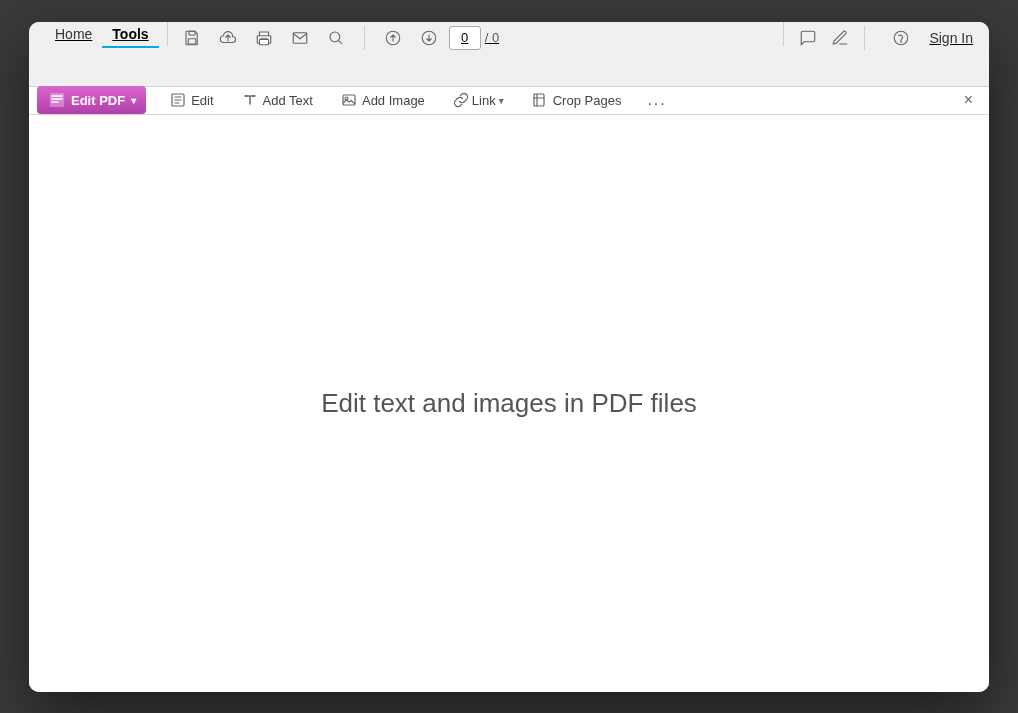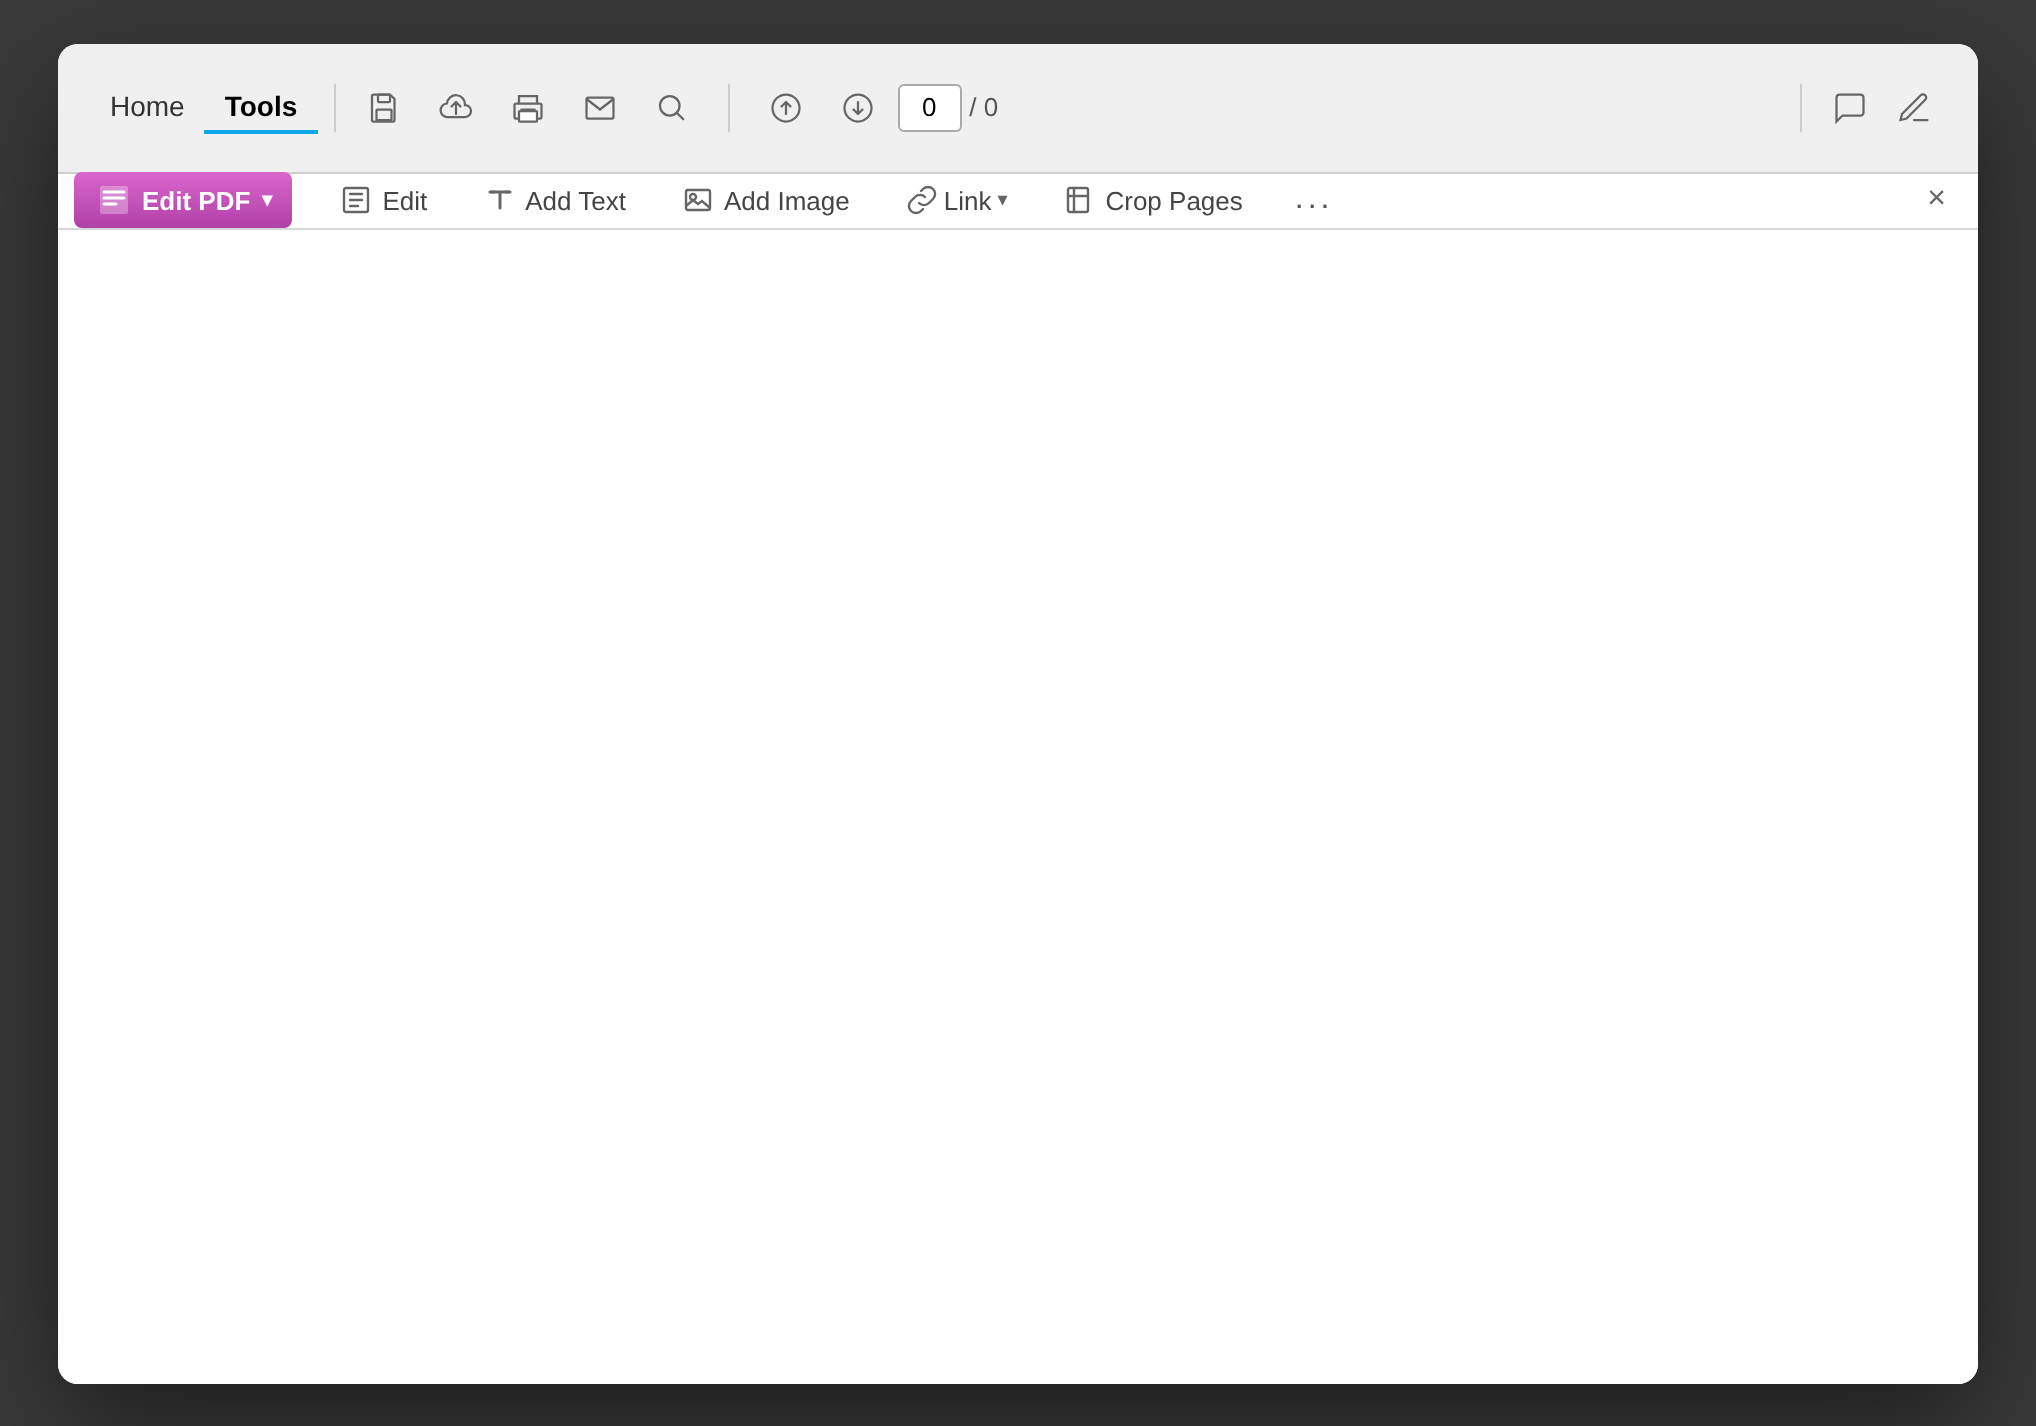--- a/index.html
+++ b/index.html
@@ -59,25 +59,26 @@
       font-size: 13px;
       color: #4a4a4a;
       font-weight: 400;
     }
 
     
     .navbar {
       background: #f0f0f0;
       height: 65px;
       display: flex;
-      align-items: center;
+      align-items: flex-start;
       padding: 0 16px;
       border-bottom: 1px solid #d0d0d0;
       gap: 0;
       flex-shrink: 0;
+      text-decoration: underline;
     }
 
     .nav-item {
       padding: 4px 10px;
       font-size: 14px;
       color: #333;
       cursor: pointer;
       border-bottom: 2px solid transparent;
     }
 
@@ -340,20 +341,32 @@
       </svg>
     </div>
 
     <div class="toolbar-icon-btn">
       <svg class="icon-svg" viewBox="0 0 24 24">
         <path d="M12 20h9" stroke="#666" stroke-width="1.5" stroke-linecap="round"></path>
         <path d="M16.5 3.5a2.121 2.121 0 013 3L7 19l-4 1 1-4L16.5 3.5z" stroke="#666" stroke-width="1.5" fill="none"></path>
       </svg>
     </div>
 
+    <div class="toolbar-right">
+      <div class="toolbar-divider"></div>
+
+      <div class="toolbar-icon-btn">
+        <svg class="icon-svg" viewBox="0 0 24 24">
+          <circle cx="12" cy="12" r="9" stroke="#666" stroke-width="1.5" fill="none"></circle>
+          <path d="M9 9a3 3 0 015.12 2.1c0 1.67-2.12 2.4-2.12 3.9" stroke="#666" stroke-width="1.5" stroke-linecap="round" fill="none"></path>
+          <circle cx="12" cy="17" r="0.5" fill="#666" stroke="#666"></circle>
+        </svg>
+      </div>
+      <span style="font-size:14px; color:#333; cursor:pointer; font-weight:500;">Sign In</span>
+    </div>
   </div>
 
   <div class="secondary-toolbar">
 
     <div class="edit-pdf-btn">
       <div class="edit-pdf-icon">
         <svg width="18" height="18" viewBox="0 0 18 18" fill="none">
           <rect x="2" y="2" width="14" height="14" rx="1" fill="white" fill-opacity="0.3"></rect>
           <path d="M4 5h10M4 8h10M4 11h6" stroke="white" stroke-width="1.5" stroke-linecap="round"></path>
         </svg>
@@ -403,15 +416,16 @@
       </svg>
       <span>Crop Pages</span>
     </div>
 
     <div class="sec-toolbar-more">...</div>
 
     <div class="sec-toolbar-close">×</div>
   </div>
 
   <div class="main-content">
+    <h2 class="main-heading">Edit text and images in PDF files</h2>
   </div>
 
 </div>
 
 </body></html>

